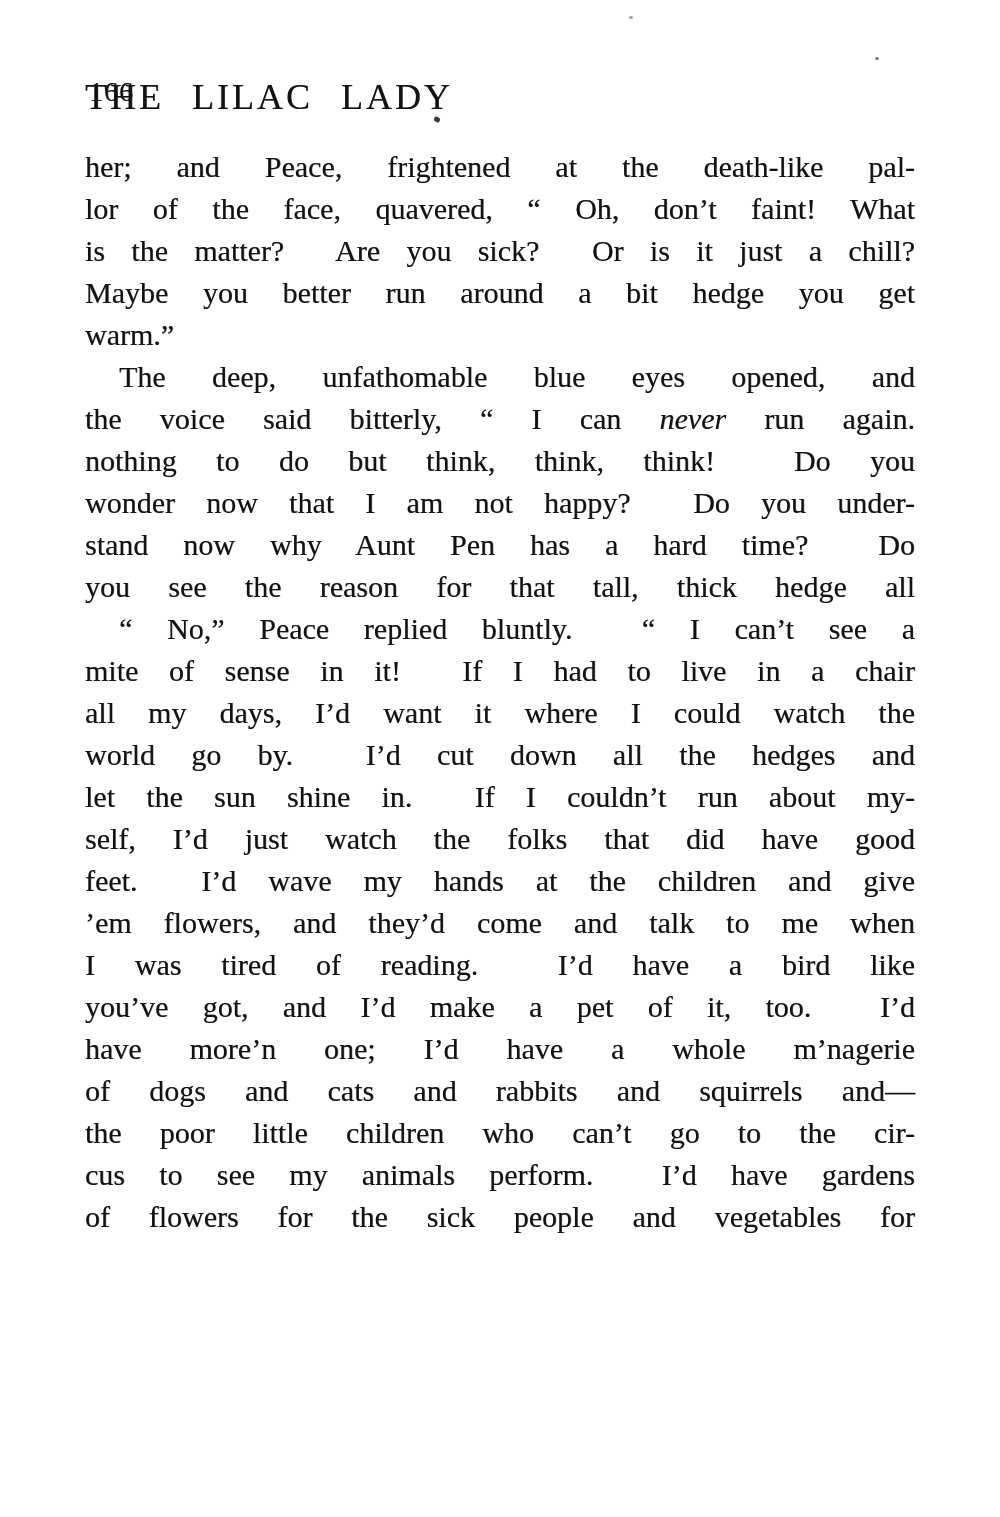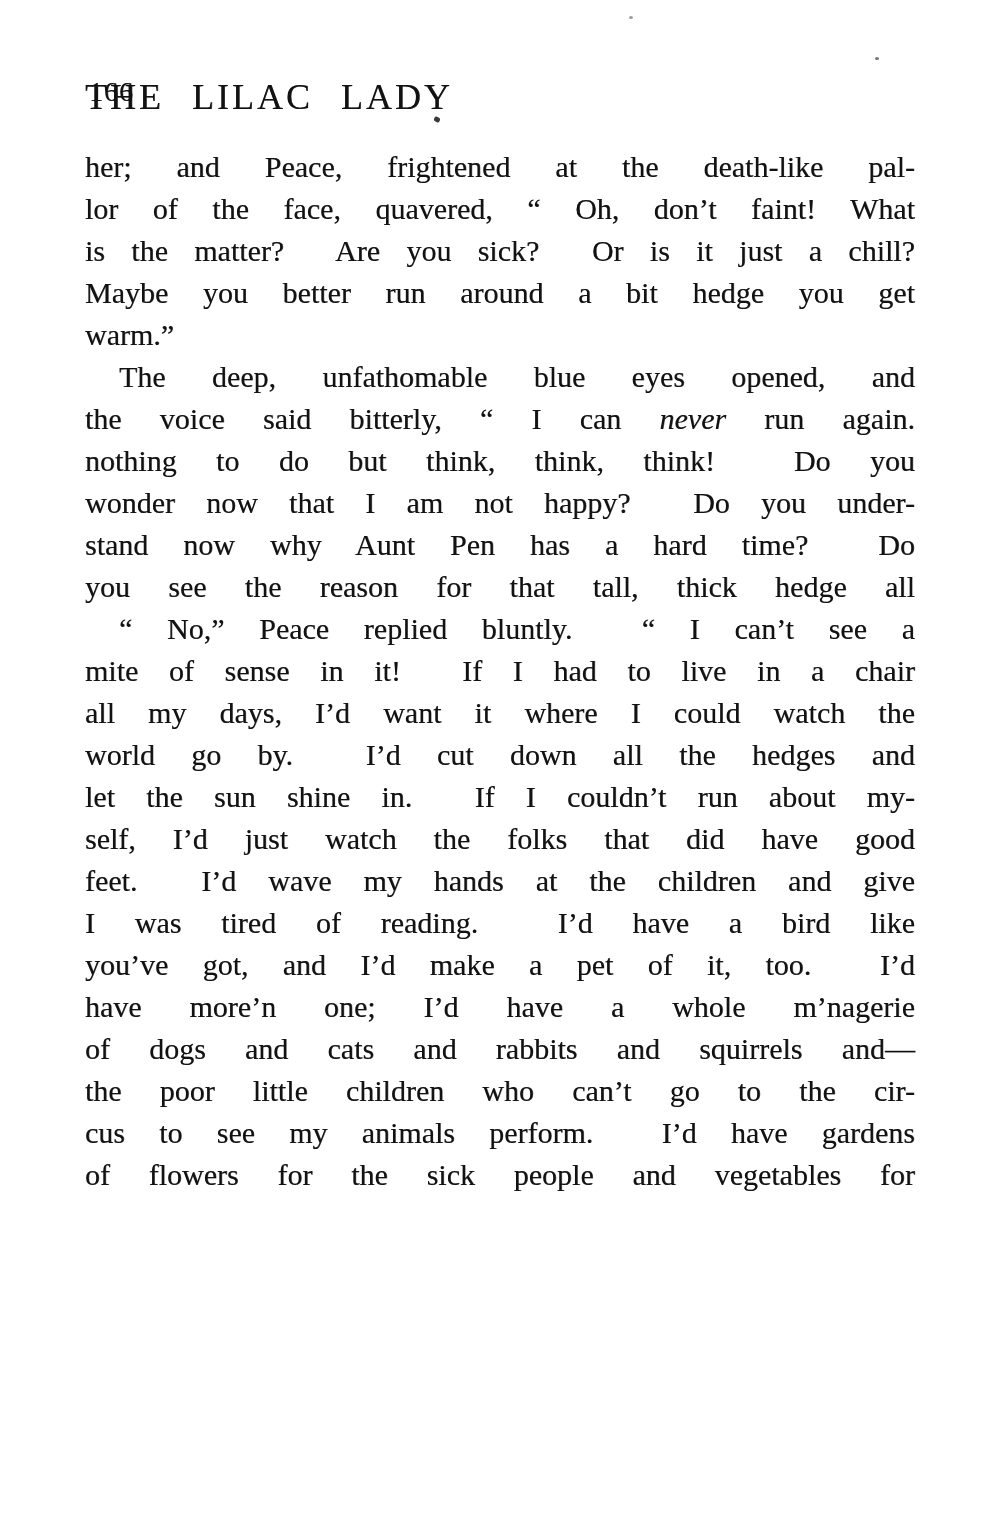--- a/index.html
+++ b/index.html
@@ -103,20 +103,21 @@
         <div class="line"><span>you see the reason for that tall, thick hedge all</span></div>
       </div>
       <div class="paragraph indented">
         <div class="line"><span>“ No,” Peace replied bluntly.  “ I can’t see a</span></div>
         <div class="line"><span>mite of sense in it!  If I had to live in a chair</span></div>
         <div class="line"><span>all my days, I’d want it where I could watch the</span></div>
         <div class="line"><span>world go by.  I’d cut down all the hedges and</span></div>
         <div class="line"><span>let the sun shine in.  If I couldn’t run about my-</span></div>
         <div class="line"><span>self, I’d just watch the folks that did have good</span></div>
         <div class="line"><span>feet.  I’d wave my hands at the children and give</span></div>
+        <div class="line"><span>’em flowers, and they’d come and talk to me when</span></div>
         <div class="line"><span>I was tired of reading.  I’d have a bird like</span></div>
         <div class="line"><span>you’ve got, and I’d make a pet of it, too.  I’d</span></div>
         <div class="line"><span>have more’n one; I’d have a whole m’nagerie</span></div>
         <div class="line"><span>of dogs and cats and rabbits and squirrels and—</span></div>
         <div class="line"><span>the poor little children who can’t go to the cir-</span></div>
         <div class="line"><span>cus to see my animals perform.  I’d have gardens</span></div>
         <div class="line"><span>of flowers for the sick people and vegetables for</span></div>
       </div>
     </div>
 

